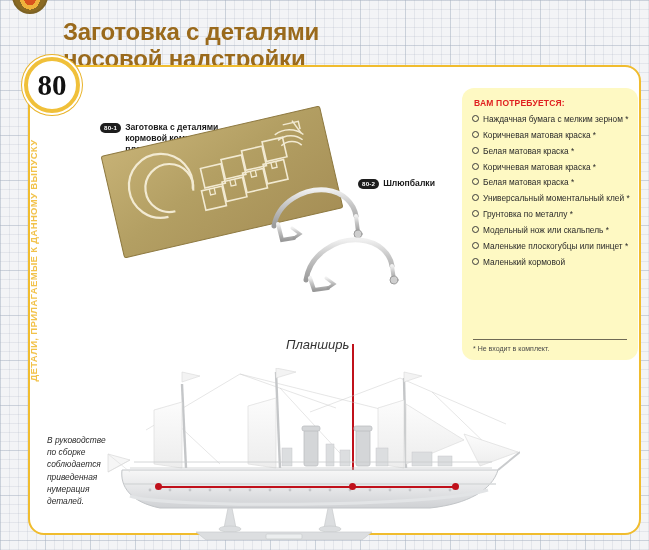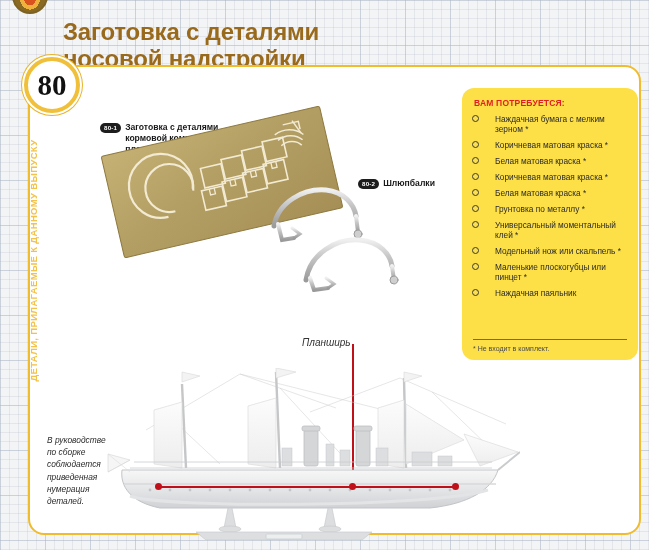--- a/index.html
+++ b/index.html
@@ -96,41 +96,41 @@
     color: #f2c24a;
     text-align: center;
     white-space: nowrap;
   }
 
   
   #req-panel {
     position: absolute;
     left: 462px; top: 88px;
     width: 176px; height: 272px;
-    background: #fde047;
+    background: #fef9c3;
     border-radius: 12px;
   }
   #req-title {
     position: absolute;
     left: 12px; top: 10px;
     font-size: 8.5px;
     font-weight: bold;
     color: #e02020;
     letter-spacing: .2px;
   }
   #req-list {
     position: absolute;
     left: 10px; top: 26px;
     right: 8px;
     list-style: none;
   }
   #req-list li {
     display: flex;
     align-items: flex-start;
-    gap: 16px;
+    gap: 4px;
     margin-bottom: 5.5px;
     font-size: 8.3px;
     line-height: 1.25;
     color: #2a2a2a;
   }
   #req-list li .bullet {
     flex: 0 0 auto;
     width: 7px; height: 7px;
     border: 1px solid #3a3a3a;
     border-radius: 50%;
@@ -185,22 +185,22 @@
   #davits {
     position: absolute;
     left: 270px; top: 182px;
     width: 180px; height: 110px;
     z-index: 2;
   }
 
   
   #plankshir-label {
     position: absolute;
-    left: 302px; top: 337px;
-    font-size: 10px;
+    left: 286px; top: 337px;
+    font-size: 13px;
     font-style: italic;
     color: #333333;
   }
   #plankshir-line {
     position: absolute;
     left: 352px; top: 344px;
     width: 1.6px; height: 144px;
     background: #c0111b;
   }
 
@@ -356,37 +356,37 @@
     <li>
         <span class="bullet"></span>
         <span>Коричневая матовая краска *</span>
       </li>
     <li>
         <span class="bullet"></span>
         <span>Белая матовая краска *</span>
       </li>
     <li>
         <span class="bullet"></span>
+        <span>Универсальный моментальный клей *</span>
+      </li>
+    <li>
+        <span class="bullet"></span>
         <span>Грунтовка по металлу *</span>
       </li>
     <li>
         <span class="bullet"></span>
-        <span>Универсальный моментальный клей *</span>
-      </li>
-    <li>
-        <span class="bullet"></span>
         <span>Модельный нож или скальпель *</span>
       </li>
     <li>
         <span class="bullet"></span>
         <span>Маленькие плоскогубцы или пинцет *</span>
       </li>
     <li>
         <span class="bullet"></span>
-        <span>Наждачная паяльник</span>
+        <span>Маленький кормовой</span>
       </li>
   </ul>
   <div id="req-footnote">* Не входит в комплект.</div>
 </div>
 
 <div id="plankshir-label">Планширь</div>
 <div id="plankshir-line"></div>
 
 <div id="manual-note">В руководстве
 по сборке

